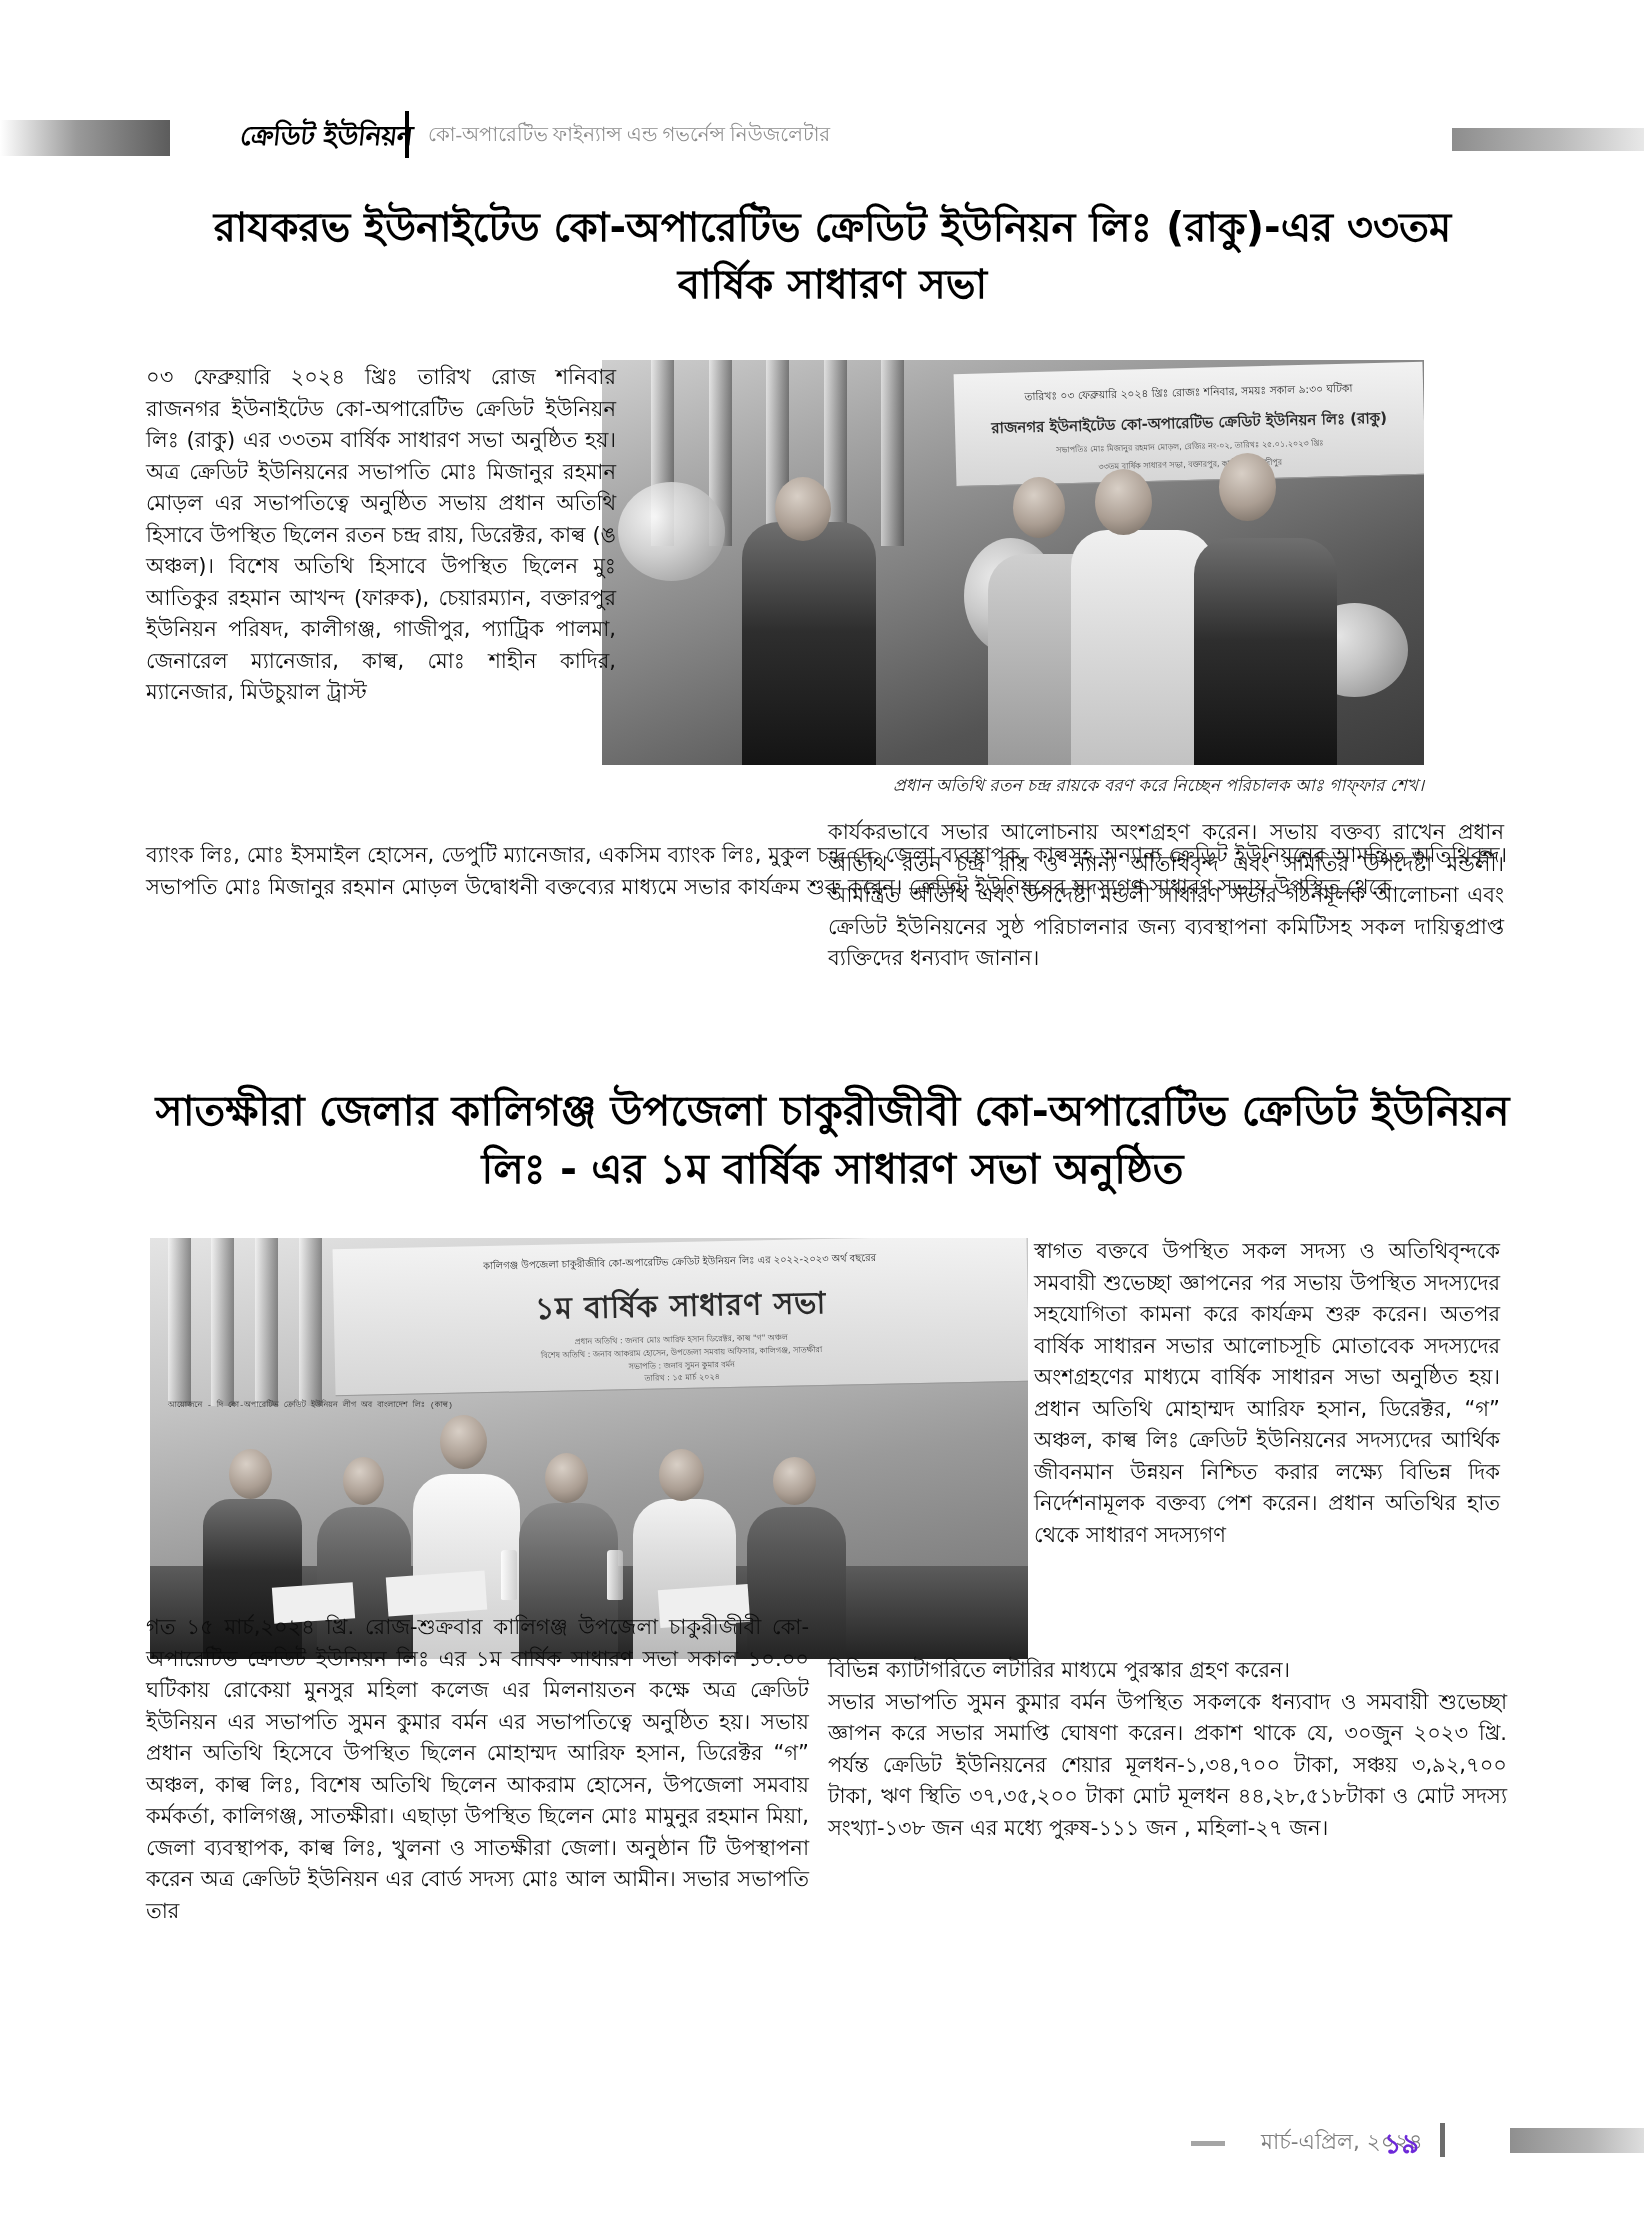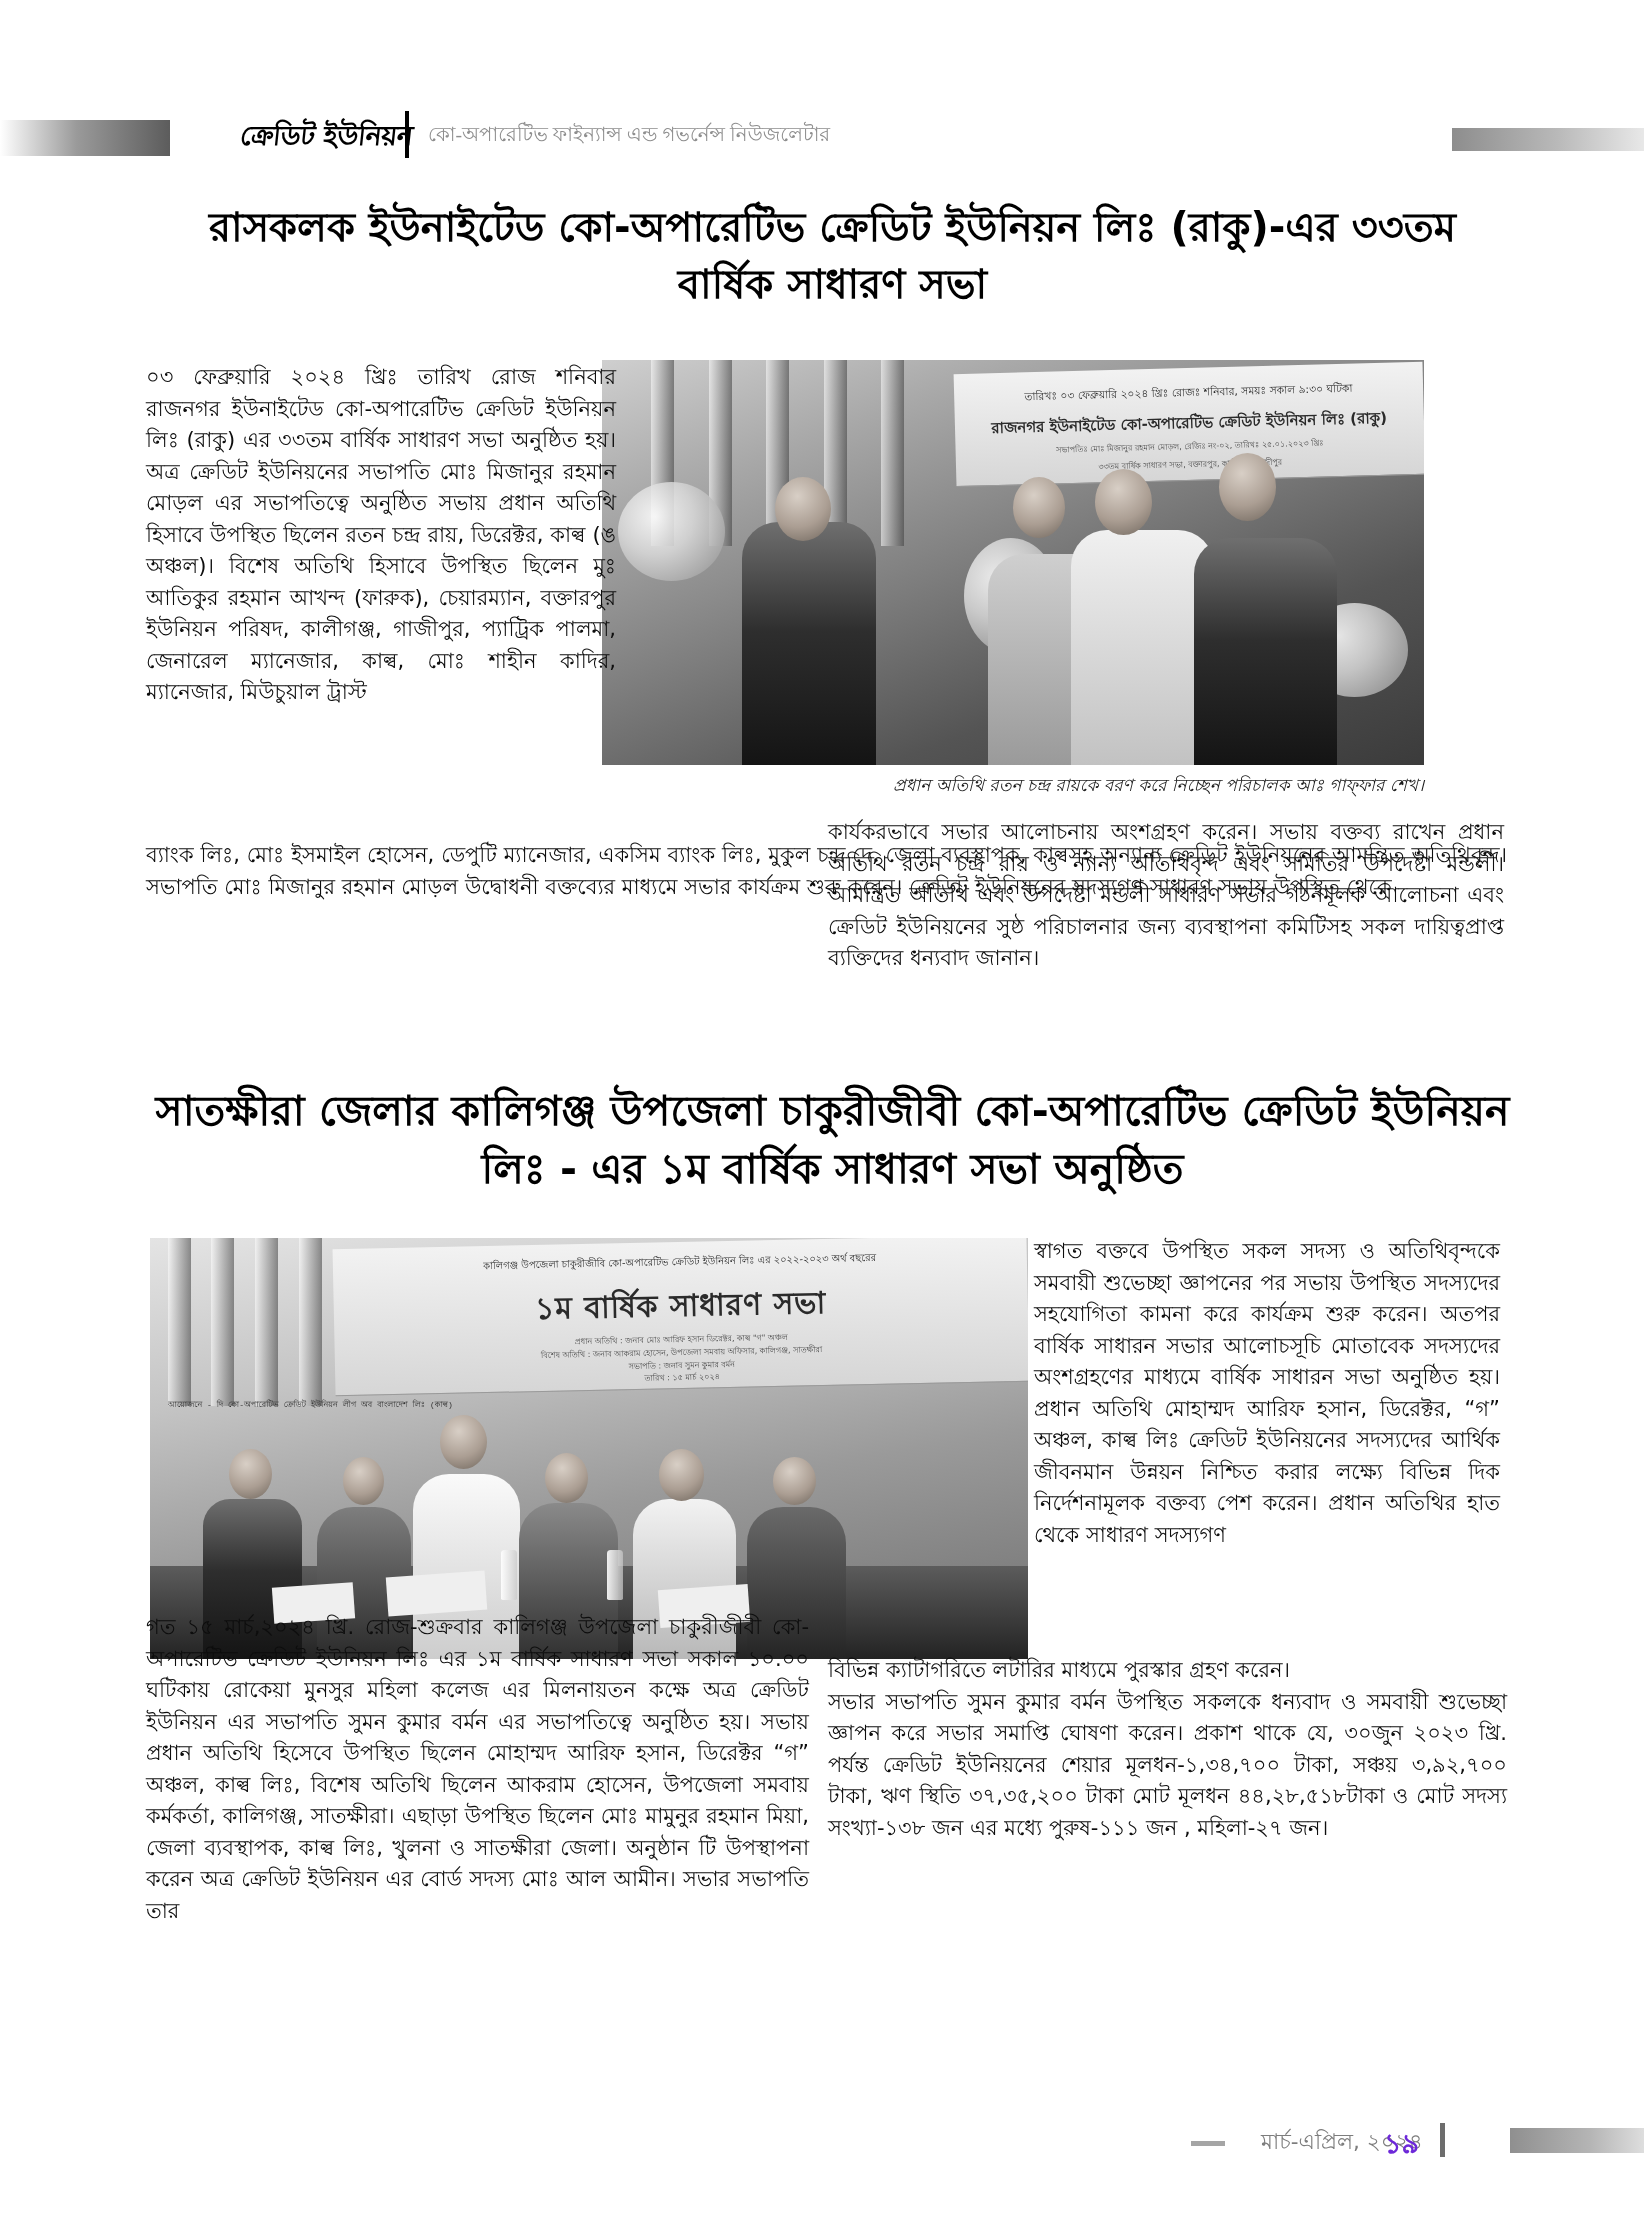--- a/index.html
+++ b/index.html
@@ -248,21 +248,21 @@
 <div class="page">
 
   <div class="masthead">
     <div class="mast-gradient"></div>
     <div class="mast-logo">ক্রেডিট ইউনিয়ন</div>
     <div class="mast-rule"></div>
     <div class="mast-sub">কো-অপারেটিভ ফাইন্যান্স এন্ড গভর্নেন্স নিউজলেটার</div>
     <div class="mast-right-bar"></div>
   </div>
 
-  <h1 class="headline" id="headline-1">রাসকলক ইউনাইটেড কো-অপারেটিভ ক্রেডিট ইউনিয়ন লিঃ (রাকু)-এর ৩৩তম বার্ষিক সাধারণ সভা</h1>
+  <h1 class="headline" id="headline-1">রাযকরভ ইউনাইটেড কো-অপারেটিভ ক্রেডিট ইউনিয়ন লিঃ (রাকু)-এর ৩৩তম বার্ষিক সাধারণ সভা</h1>
 
   <div class="photo" id="photo-1">
     <div class="ph-sky"></div>
 
     <div class="ph-drape" style="left:6%;"></div>
     <div class="ph-drape" style="left:13%;"></div>
     <div class="ph-drape" style="left:20%;"></div>
     <div class="ph-drape" style="left:27%;"></div>
     <div class="ph-drape" style="left:34%;"></div>
 

